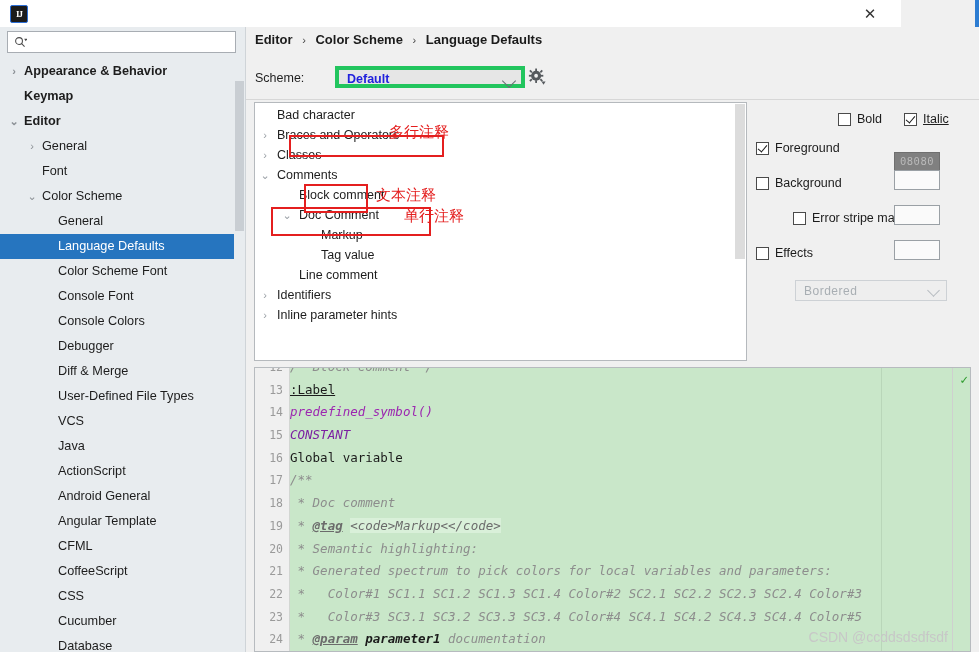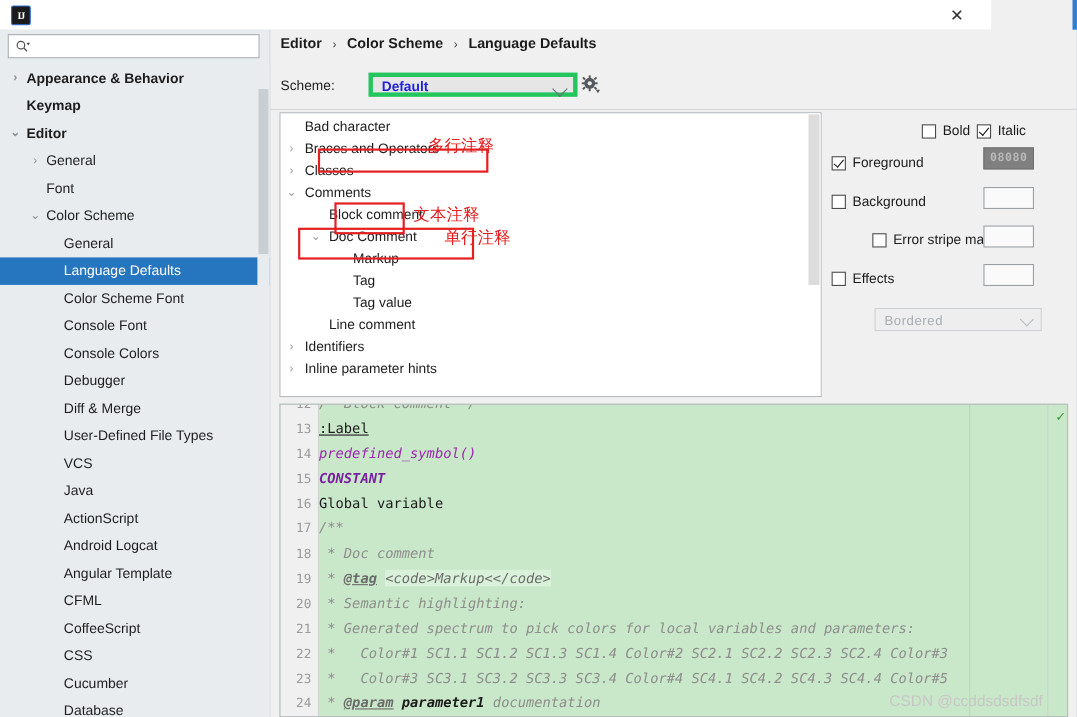--- a/index.html
+++ b/index.html
@@ -195,21 +195,21 @@
   }
   .code-area{position:absolute;left:35px;top:0;right:18px;bottom:0;}
   .cl{position:relative;height:22.7px;line-height:22.7px;white-space:pre;}
   .ln{
     position:absolute;left:-35px;width:28px;text-align:right;
     color:#9a9a9a;font-size:11.5px;font-family:"DejaVu Sans Mono", monospace;
   }
   .cmt{color:#8d8d8d;font-style:italic;}
   .label-tok{color:#1b1b1b;font-weight:normal;text-decoration:underline;}
   .presym{color:#9c27b0;font-style:italic;}
-  .const{color:#7b1fa2;font-style:italic;font-weight:bold;}
+  .const{color:#7b1fa2;font-style:italic;font-weight:normal;}
   .plain{color:#1b1b1b;}
   .tagtok{color:#6b6b6b;font-style:italic;text-decoration:underline;font-weight:bold;}
   .markupbg{background:#d9f0d9;color:#6b6b6b;font-style:italic;}
   .paramtok{color:#1b1b1b;font-style:italic;font-weight:bold;}
   .right-gut{
     position:absolute;right:0;top:0;width:17px;height:100%;
     background:#c9e7c9;border-left:1px solid #cfcfcf;
   }
   .ok-check{
     position:absolute;right:2px;top:4px;color:#2e9b2e;font-size:13px;font-weight:bold;
@@ -308,21 +308,21 @@
         <div class="tnode lv2">
           <span class="arrow"></span>
           <span class="lbl">Java</span>
         </div>
         <div class="tnode lv2">
           <span class="arrow"></span>
           <span class="lbl">ActionScript</span>
         </div>
         <div class="tnode lv2">
           <span class="arrow"></span>
-          <span class="lbl">Android Logcat</span>
+          <span class="lbl">Android General</span>
         </div>
         <div class="tnode lv2">
           <span class="arrow"></span>
           <span class="lbl">Angular Template</span>
         </div>
         <div class="tnode lv2">
           <span class="arrow"></span>
           <span class="lbl">CFML</span>
         </div>
         <div class="tnode lv2">
@@ -408,24 +408,20 @@
           <div class="anode an1">
             <span class="arrow">⌄</span>
             <span class="lbl">Doc Comment</span>
           </div>
           <div class="anode an2">
             <span class="arrow"></span>
             <span class="lbl">Markup</span>
           </div>
           <div class="anode an2">
             <span class="arrow"></span>
-            <span class="lbl">Tag</span>
-          </div>
-          <div class="anode an2">
-            <span class="arrow"></span>
             <span class="lbl">Tag value</span>
           </div>
           <div class="anode an1">
             <span class="arrow"></span>
             <span class="lbl">Line comment</span>
           </div>
           <div class="anode an0">
             <span class="arrow">›</span>
             <span class="lbl">Identifiers</span>
           </div>
@@ -447,30 +443,30 @@
 
     <div class="red-box" style="left:25px;top:180px;width:160px;height:29px;"></div>
     <div class="cn-note" style="left:158px;top:180px;">单行注释</div>
 
     <div class="opts">
 
       <div class="chk-row" style="left:82px;top:6px;">
         <span class="cbox" id="cb-bold"></span>
         <span class="ctext">Bold</span>
       </div>
-      <div class="chk-row" style="left:132px;top:6px;">
+      <div class="chk-row" style="left:148px;top:6px;text-decoration:underline;">
         <span class="cbox on" id="cb-italic"></span>
         <span class="ctext">Italic</span>
       </div>
 
       <div class="chk-row" style="left:0px;top:35px;">
         <span class="cbox on" id="cb-fg"></span>
         <span class="ctext">Foreground</span>
       </div>
-      <div class="swatch filled" style="left:138px;top:32px;font-weight:bold;">
+      <div class="swatch filled" style="left:138px;top:50px;">
         <span class="hexval">08080</span>
       </div>
 
       <div class="chk-row" style="left:0px;top:70px;">
         <span class="cbox" id="cb-bg"></span>
         <span class="ctext">Background</span>
       </div>
       <div class="swatch" style="left:138px;top:68px;"></div>
 
       <div class="chk-row" style="left:0px;top:105px;padding-left:37px;">

